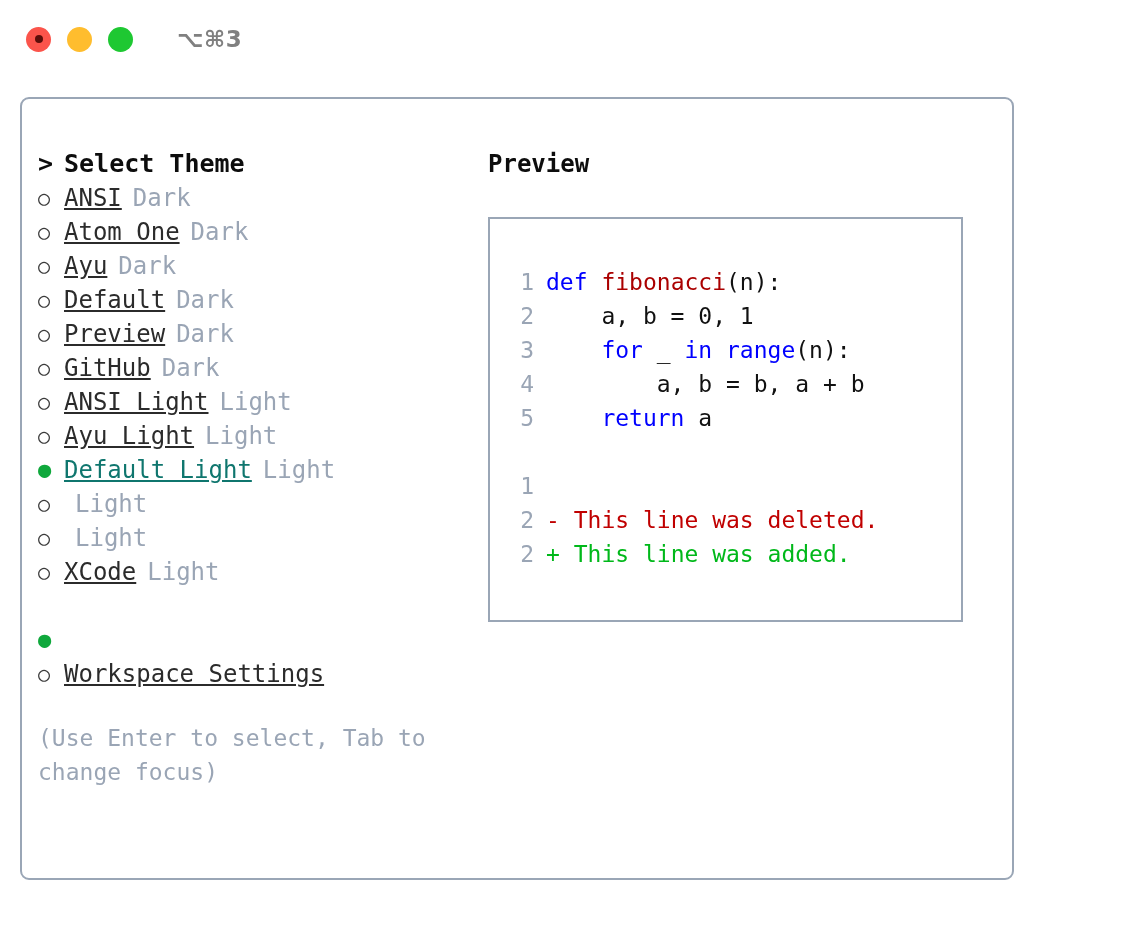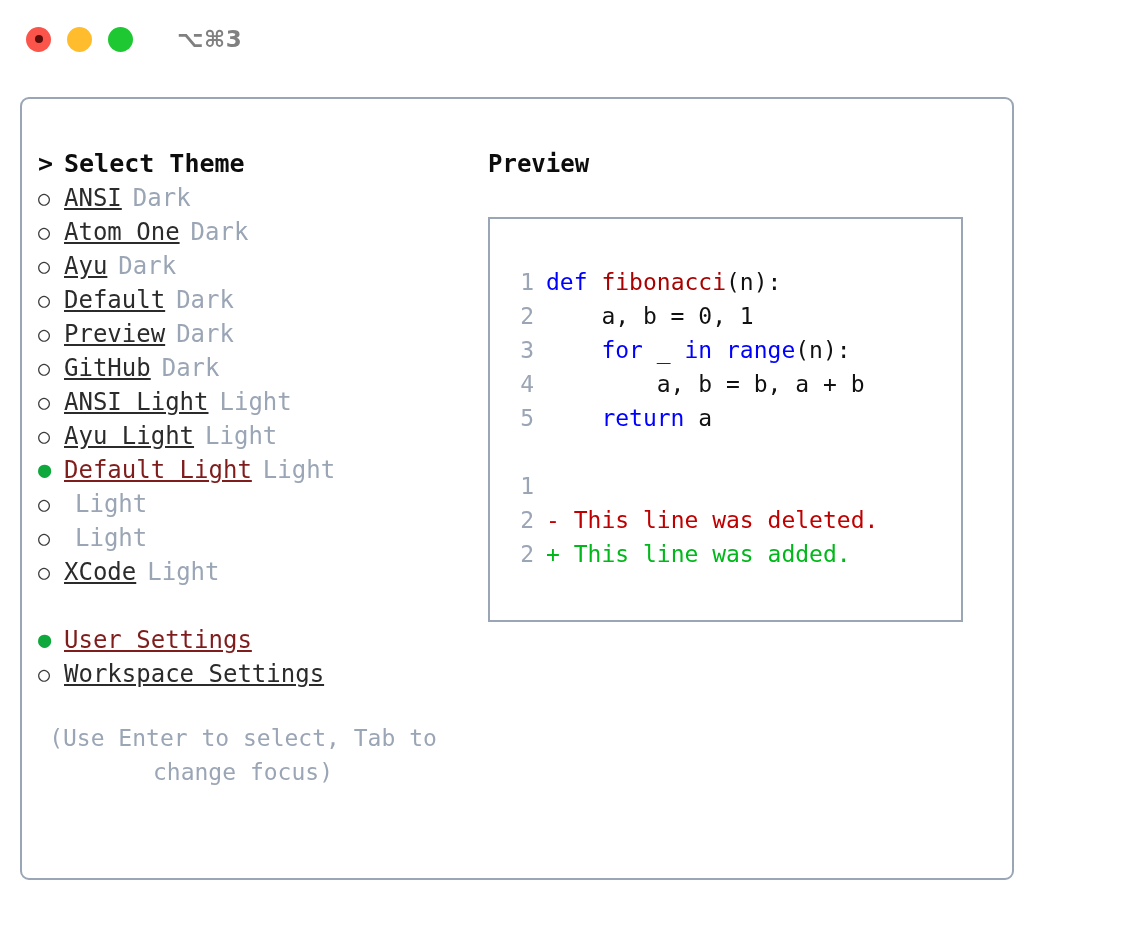--- a/index.html
+++ b/index.html
@@ -129,21 +129,21 @@
   }
   .opt-row.selected .opt-marker {
     color: #0fa83c;
     font-size: 22px;
   }
   .opt-label {
     color: #2b2b2b;
     text-decoration: underline;
   }
   .opt-row.selected .opt-label {
-    color: #7f1d1d;
+    color: #0f766e;
   }
   .opt-tag {
     color: #9aa5b5;
     padding-left: 11px;
   }
 
   .section-gap {
     height: 34px;
   }
 
@@ -156,21 +156,20 @@
     white-space: pre;
   }
 
   #hint-block {
     margin-top: 30px;
     font-size: 23px;
     line-height: 34px;
     color: #9aa5b5;
     width: 410px;
     white-space: pre-wrap;
-    text-align: center;
   }
 
   
   #preview-column {
     position: absolute;
     left: 466px;
     top: 48px;
     width: 490px;
   }
   #preview-title {
@@ -251,21 +250,21 @@
             <div class="opt-row selected"><span class="opt-marker">●</span><span class="opt-label">Default Light</span><span class="opt-tag">Light</span></div>
             <div class="opt-row"><span class="opt-marker">○</span><span class="opt-tag">Light</span></div>
             <div class="opt-row"><span class="opt-marker">○</span><span class="opt-tag">Light</span></div>
             <div class="opt-row"><span class="opt-marker">○</span><span class="opt-label">XCode</span><span class="opt-tag">Light</span></div>
           </div>
 
         <div class="section-gap"></div>
 
 
         <div id="apply-items">
-            <div class="opt-row selected"><span class="opt-marker">●</span><span class="opt-label">User Settings</span></div>
+            <div class="opt-row selected"><span class="opt-marker">●</span></div>
             <div class="opt-row"><span class="opt-marker">○</span><span class="opt-label">Workspace Settings</span></div>
           </div>
 
         <div id="hint-block">(Use Enter to select, Tab to change focus)</div>
       </div>
 
       <div id="preview-column">
         <div id="preview-title">Preview</div>
         <div id="code-panel">
           <div id="code-lines">

